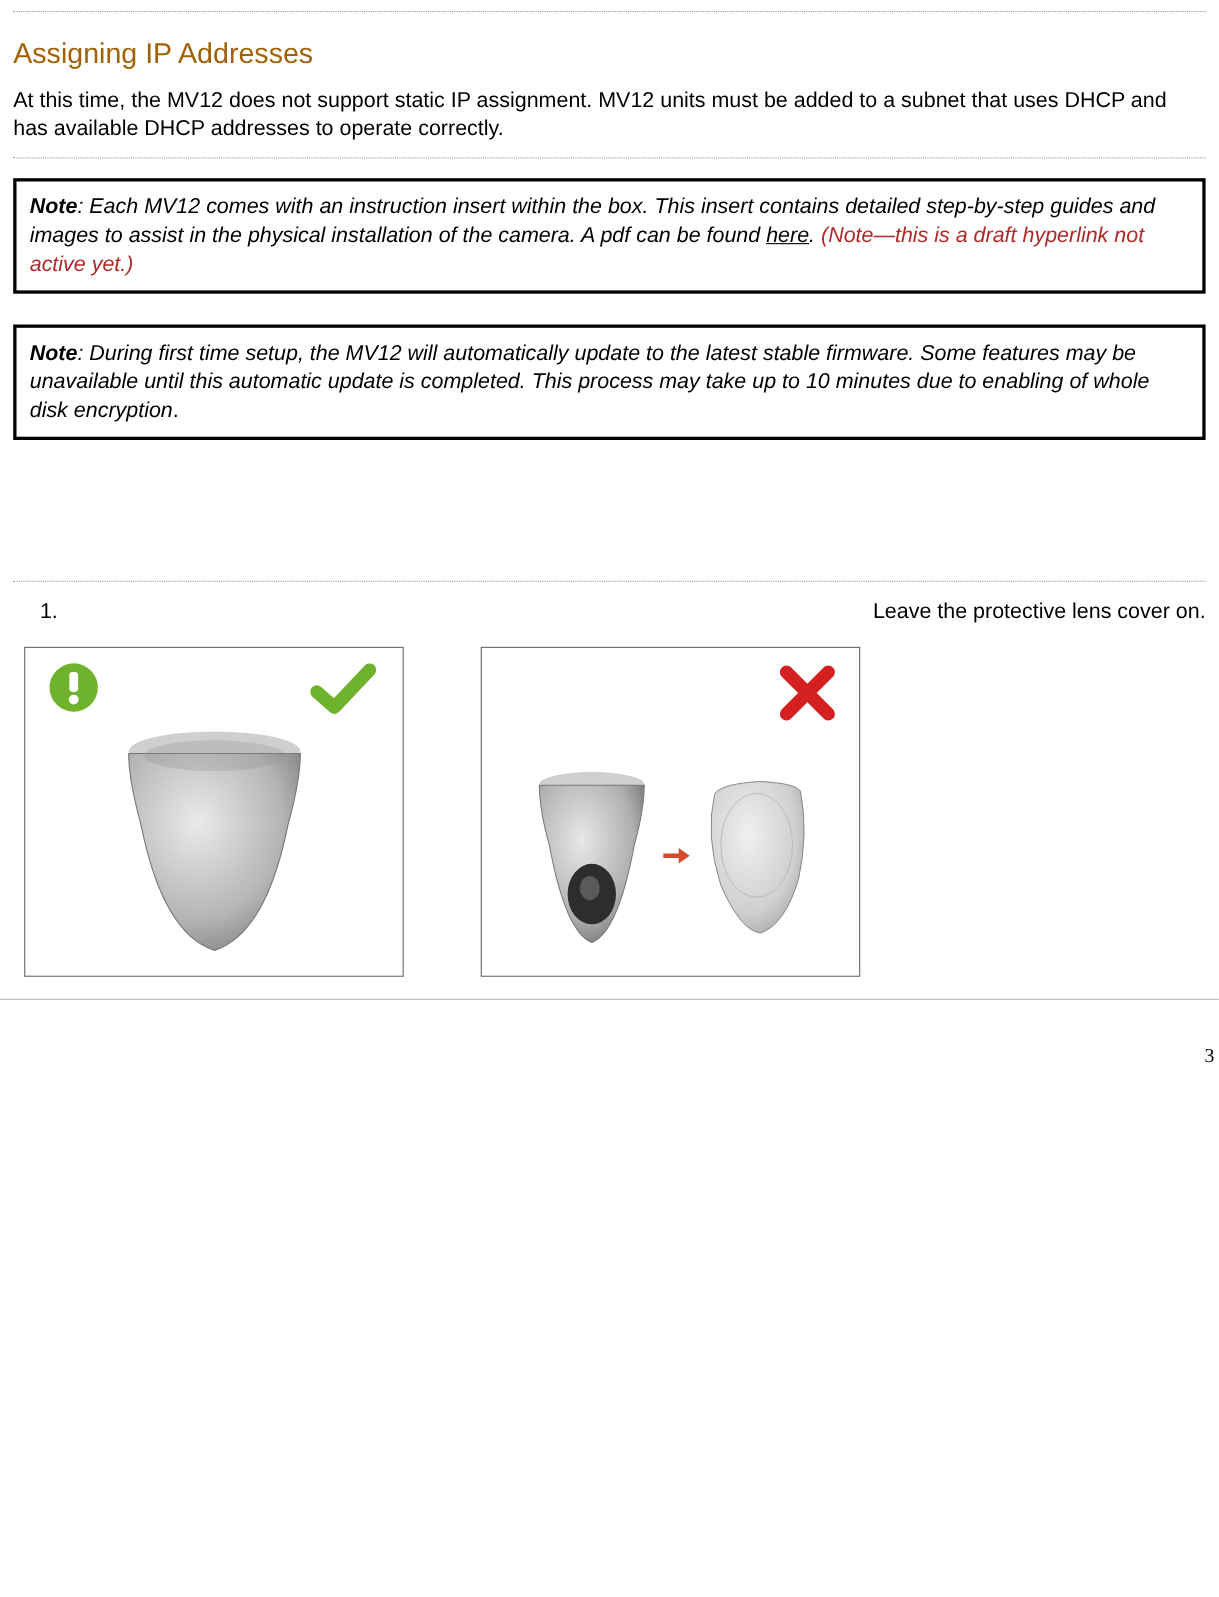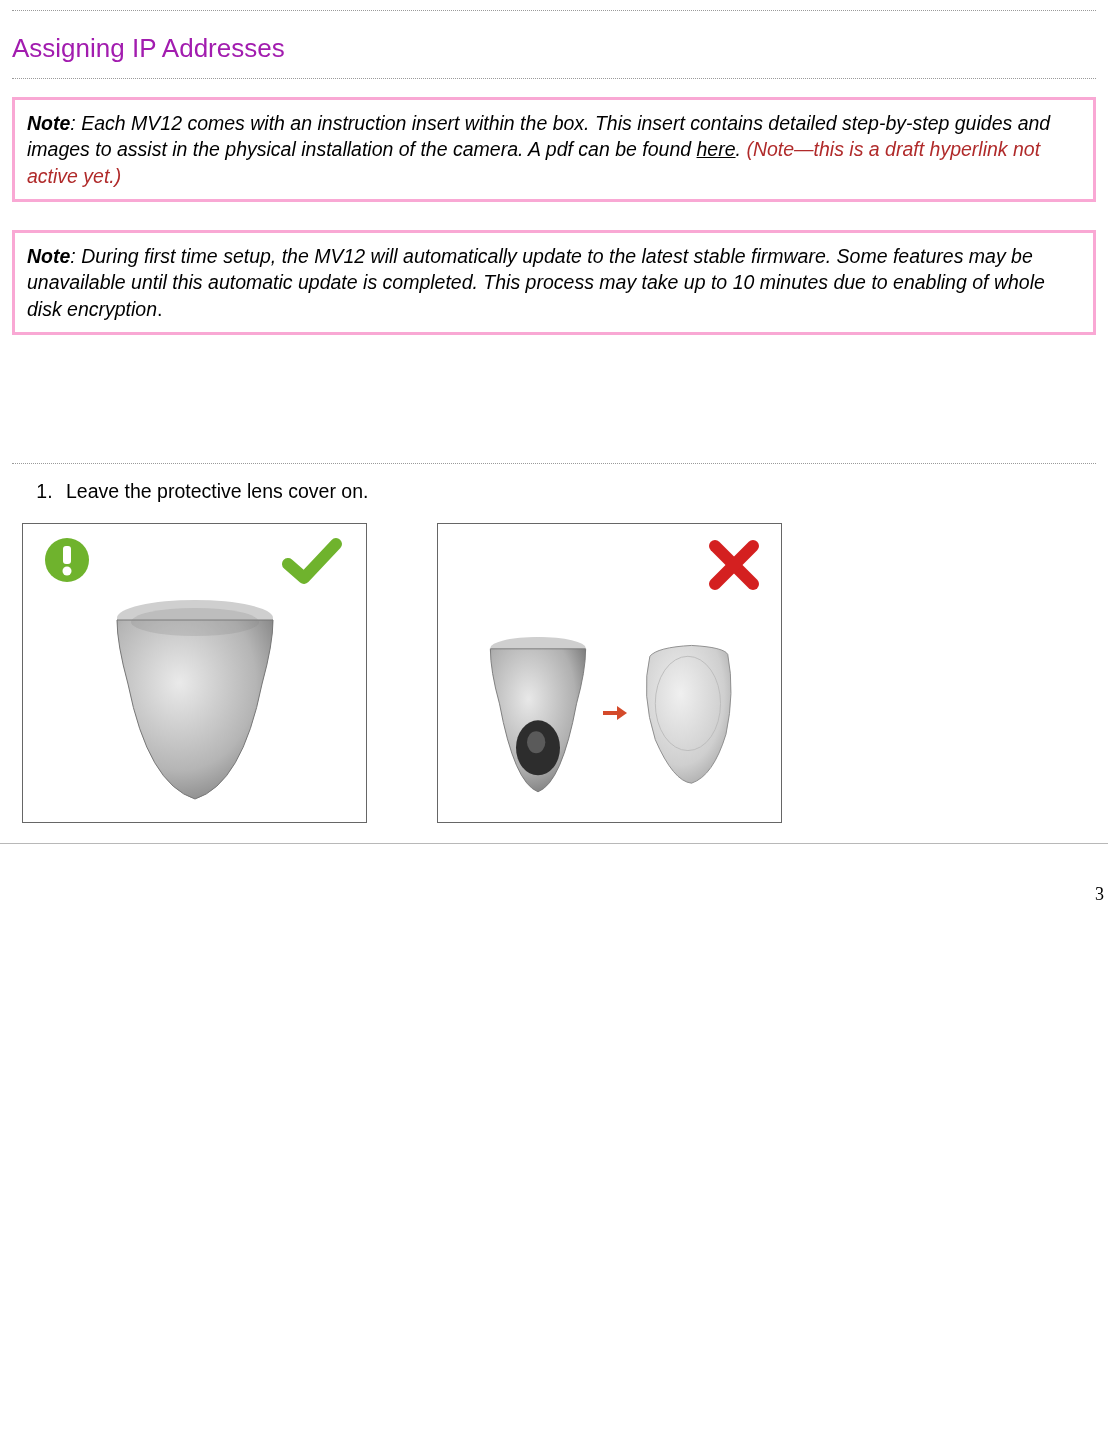--- a/index.html
+++ b/index.html
@@ -17,53 +17,54 @@
       border: none;
       border-top: 1.5px dotted #9a9a9a;
       margin: 10px 0;
     }
     .solid-divider {
       border: none;
       border-top: 1px solid #b8b8b8;
       margin: 20px -12px 10px -12px;
     }
     h2.section-heading {
-      color: #a21caf;
+      color: #a16207;
       font-size: 26px;
       font-weight: 400;
       margin: 22px 0 14px 0;
     }
     p.body {
       font-size: 19.5px;
       line-height: 1.35;
       color: #000;
       margin-bottom: 12px;
     }
     .note-box {
-      border: 3px solid #f9a8d4;
+      border: 3px solid #000000;
       padding: 10px 12px;
       margin: 18px 0 28px 0;
       font-size: 19.5px;
       font-style: italic;
       line-height: 1.35;
     }
     .note-box .note-label {
       font-weight: bold;
       font-style: italic;
     }
     .note-box .here-link {
       text-decoration: underline;
     }
     .note-box .draft-note {
       color: #b02a2a;
       font-style: italic;
     }
     .steps {
       margin: 16px 0 10px 46px;
       font-size: 19.5px;
+      text-align: right;
     }
     .steps li {
       margin-bottom: 8px;
       padding-left: 8px;
     }
     .img-row {
       display: flex;
       gap: 70px;
       margin: 20px 0 10px 10px;
     }
@@ -104,20 +105,21 @@
     }
   </style>
 </head>
 <body>
 
 <div class="page">
 
   <hr class="dotted-divider">
 
   <h2 class="section-heading">Assigning IP Addresses</h2>
+  <p class="body">At this time, the MV12 does not support static IP assignment.  MV12 units must be added to a subnet that uses DHCP and has available DHCP addresses to operate correctly.</p>
 
   <hr class="dotted-divider">
 
 
   <div class="note-box">
     <span class="note-label">Note</span><span>: Each MV12 comes with an instruction insert within the box. This insert contains detailed step-by-step guides and images to assist in the physical installation of the camera.  A pdf can be found </span><span class="here-link">here</span><span>.</span>
     <span class="draft-note">(Note—this is a draft hyperlink not active yet.)</span>
   </div>
 
   <div class="note-box">

